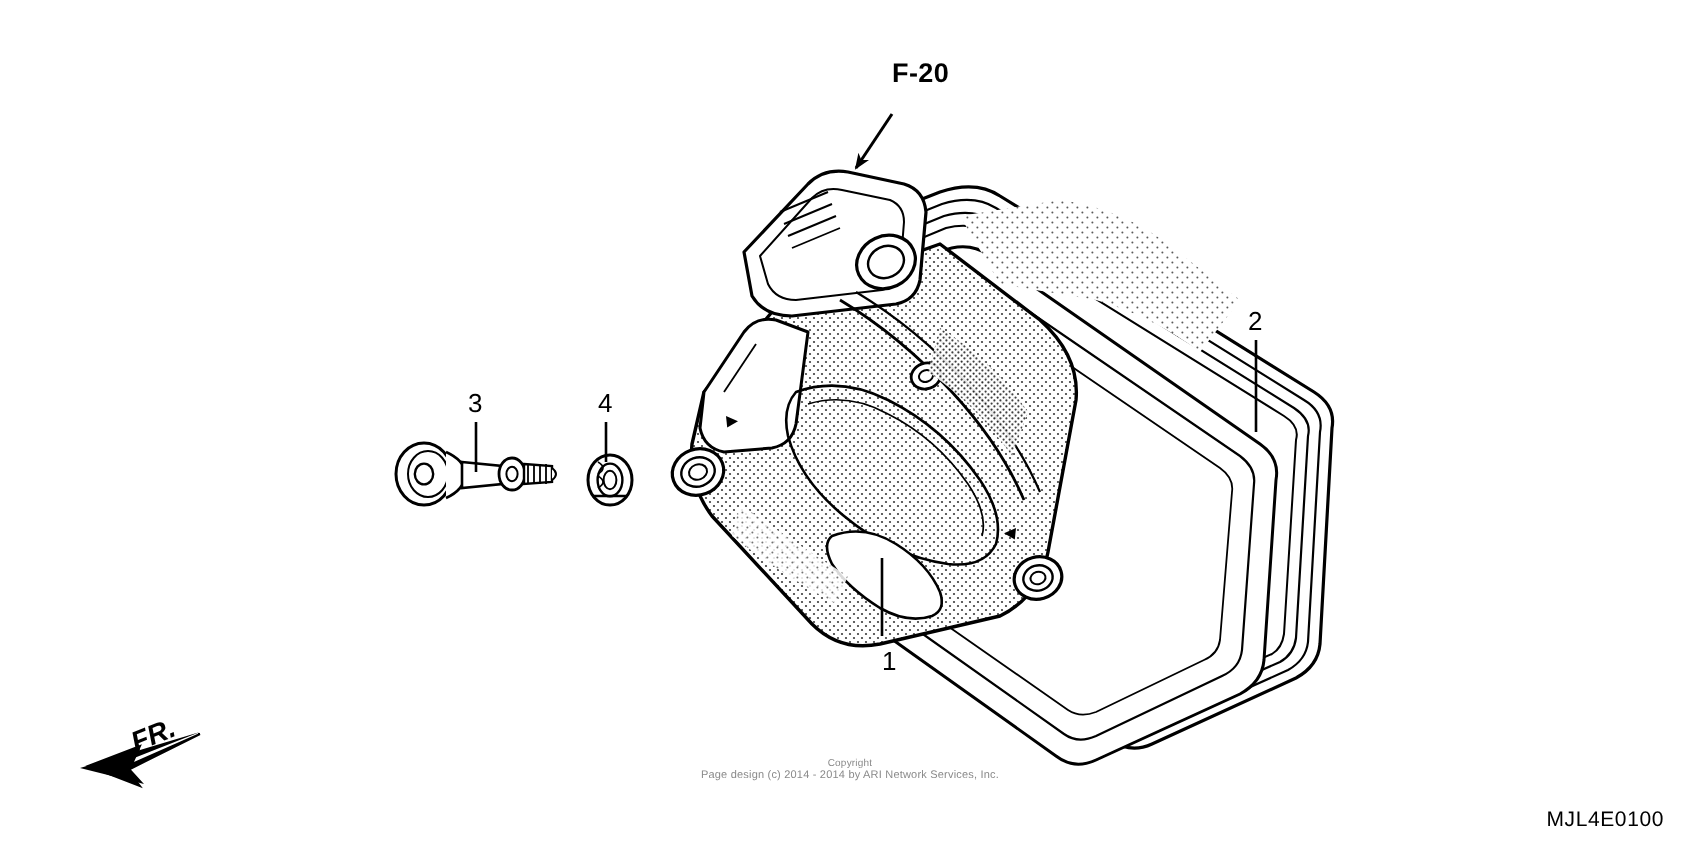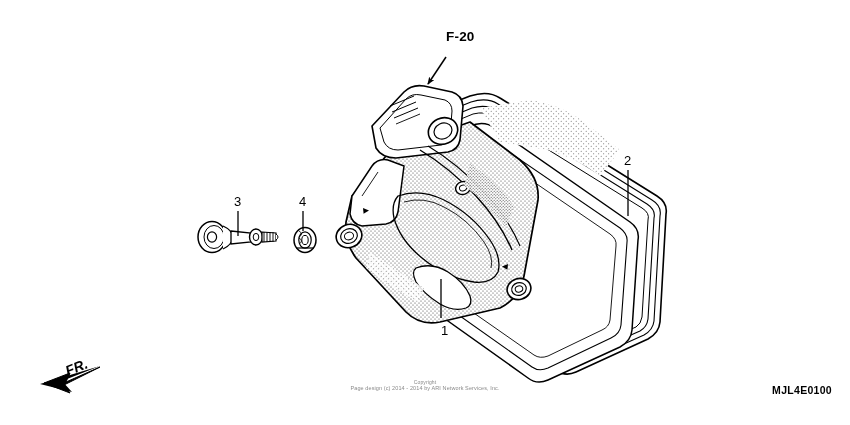--- a/index.html
+++ b/index.html
@@ -65,24 +65,24 @@
   }
   #copyright-line2 {
     font-family: "Liberation Sans", sans-serif;
     font-size: 5.5px;
     line-height: 7px;
     letter-spacing: 0.1px;
   }
   #part-number {
     position: absolute;
     right: 18px;
-    top: 384px;
+    top: 404px;
     font-family: "Liberation Sans", sans-serif;
     font-size: 10.5px;
-    font-weight: bold;
+    font-weight: normal;
     color: #000000;
     letter-spacing: 0.3px;
   }
 </style>
 </head>
 <body>
 
 <div id="page">
 
   <svg id="diagram-svg" viewBox="0 0 850 425">

